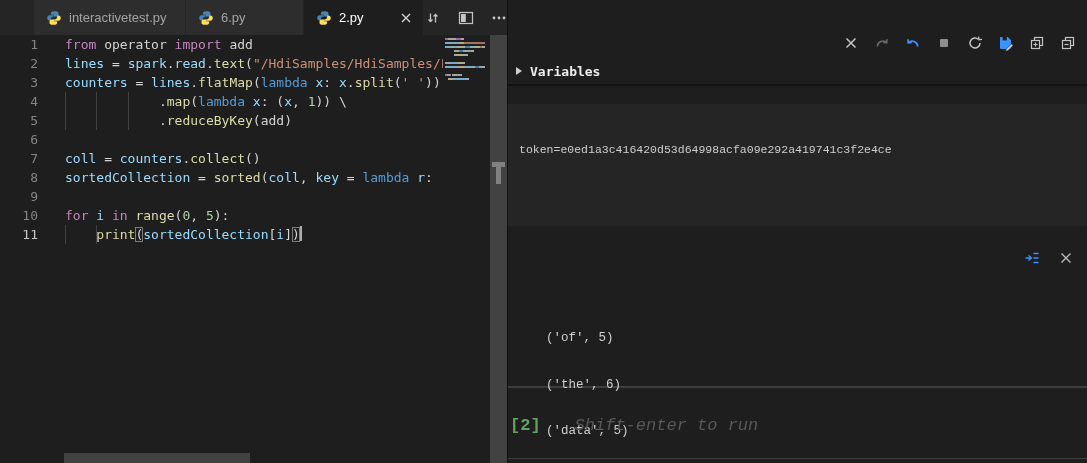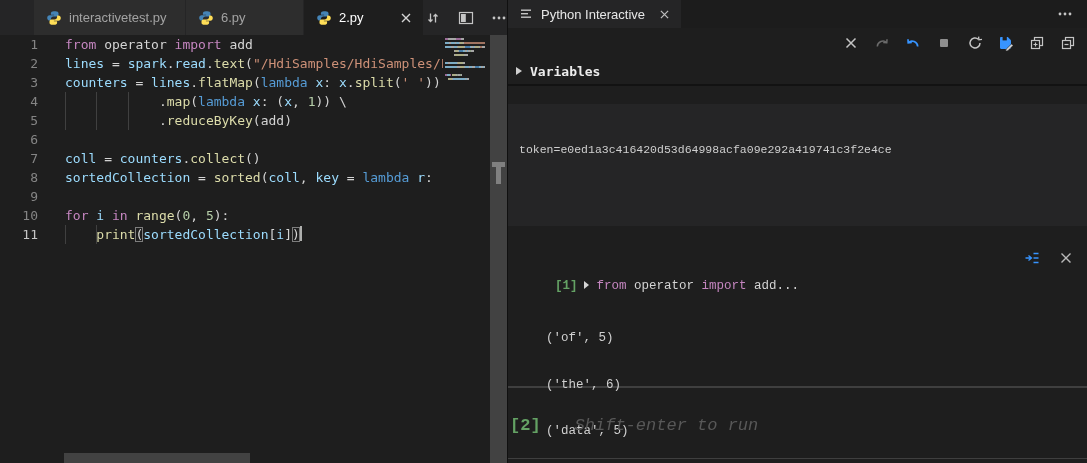--- a/index.html
+++ b/index.html
@@ -241,44 +241,20 @@
       </div>
     </div>
   <div id="vstrip">
     <div class="t-top"></div>
     <div class="t-stem"></div>
   </div>
   <div id="hscroll"></div>
 </div>
 
 <div id="panel">
-  <div class="panel-tabbar">
-    <div class="panel-tab">
-      <span>
-        <svg width="14" height="14" viewBox="0 0 14 14" fill="#c5c5c5">
-            <rect x="1" y="2.5" width="10" height="1.4"></rect>
-            <rect x="1" y="6" width="7" height="1.4"></rect>
-            <rect x="1" y="9.5" width="10" height="1.4"></rect>
-          </svg>
-      </span>
-      <span>Python Interactive</span>
-      <span class="tab-close" style="margin-left:8px">
-        <svg width="9" height="9" viewBox="0 0 10 10">
-            <path stroke="#cfcfcf" stroke-width="1.4" d="M1 1l8 8M9 1l-8 8"></path>
-          </svg>
-      </span>
-    </div>
-    <span class="panel-more">
-      <svg width="16" height="16" viewBox="0 0 16 16" fill="#c5c5c5">
-          <circle cx="3" cy="8" r="1.4"></circle>
-          <circle cx="8" cy="8" r="1.4"></circle>
-          <circle cx="13" cy="8" r="1.4"></circle>
-        </svg>
-    </span>
-  </div>
 
   <div class="toolbar">
     <span class="tb-btn">
       <svg width="14" height="14" viewBox="0 0 14 14">
           <path stroke="#c5c5c5" stroke-width="1.5" d="M2.5 2.5l9 9M11.5 2.5l-9 9"></path>
         </svg>
     </span>
     <span class="tb-btn">
       <svg width="16" height="16" viewBox="0 0 16 16" fill="none" stroke="#6b6b6b" stroke-width="1.5">
           <path d="M3.3 11.5a5.6 5.6 0 0 1 9.4-3.9"></path>
@@ -345,23 +321,20 @@
         <svg width="16" height="14" viewBox="0 0 16 14" fill="none" stroke="#3794ff" stroke-width="1.3">
             <path d="M1.5 7h5.5M4.5 4.5L7.5 7l-3 2.5"></path>
             <path d="M9.5 2.5h5M9.5 7h5M9.5 11.5h5"></path>
           </svg>
       </span>
       <span class="tb-btn">
         <svg width="12" height="12" viewBox="0 0 12 12">
             <path stroke="#b9b9b9" stroke-width="1.4" d="M1.5 1.5l9 9M10.5 1.5l-9 9"></path>
           </svg>
       </span>
-    </div>
-    <div class="cell-code">
-      <span class="prompt">[1]</span><span class="ptri"></span><span id="cell1-code"><span style="color: rgb(197, 134, 192);">from</span><span style="color: rgb(212, 212, 212);"> operator </span><span style="color: rgb(197, 134, 192);">import</span><span style="color: rgb(212, 212, 212);"> add...</span></span>
     </div>
     <div class="cell-output">
       <div>('of', 5)</div>
       <div>('the', 6)</div>
       <div>('data', 5)</div>
       
       
     </div>
   </div>
 

